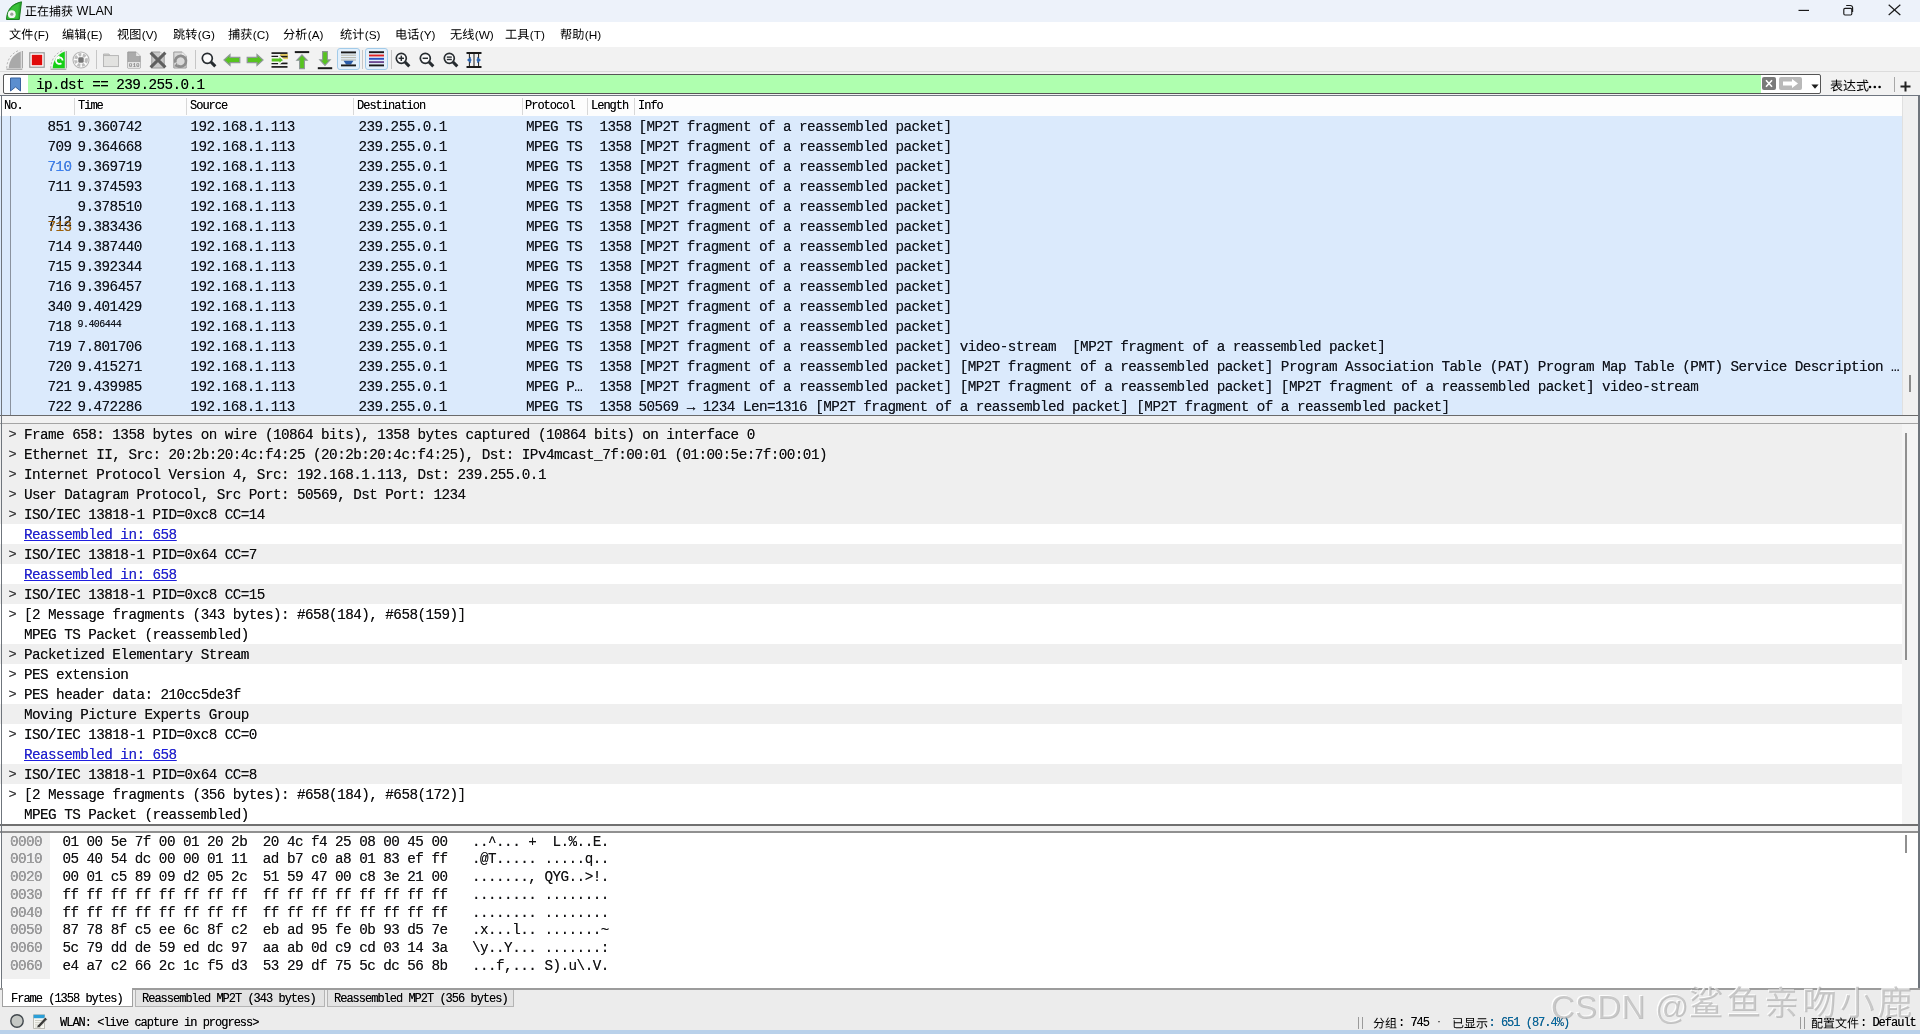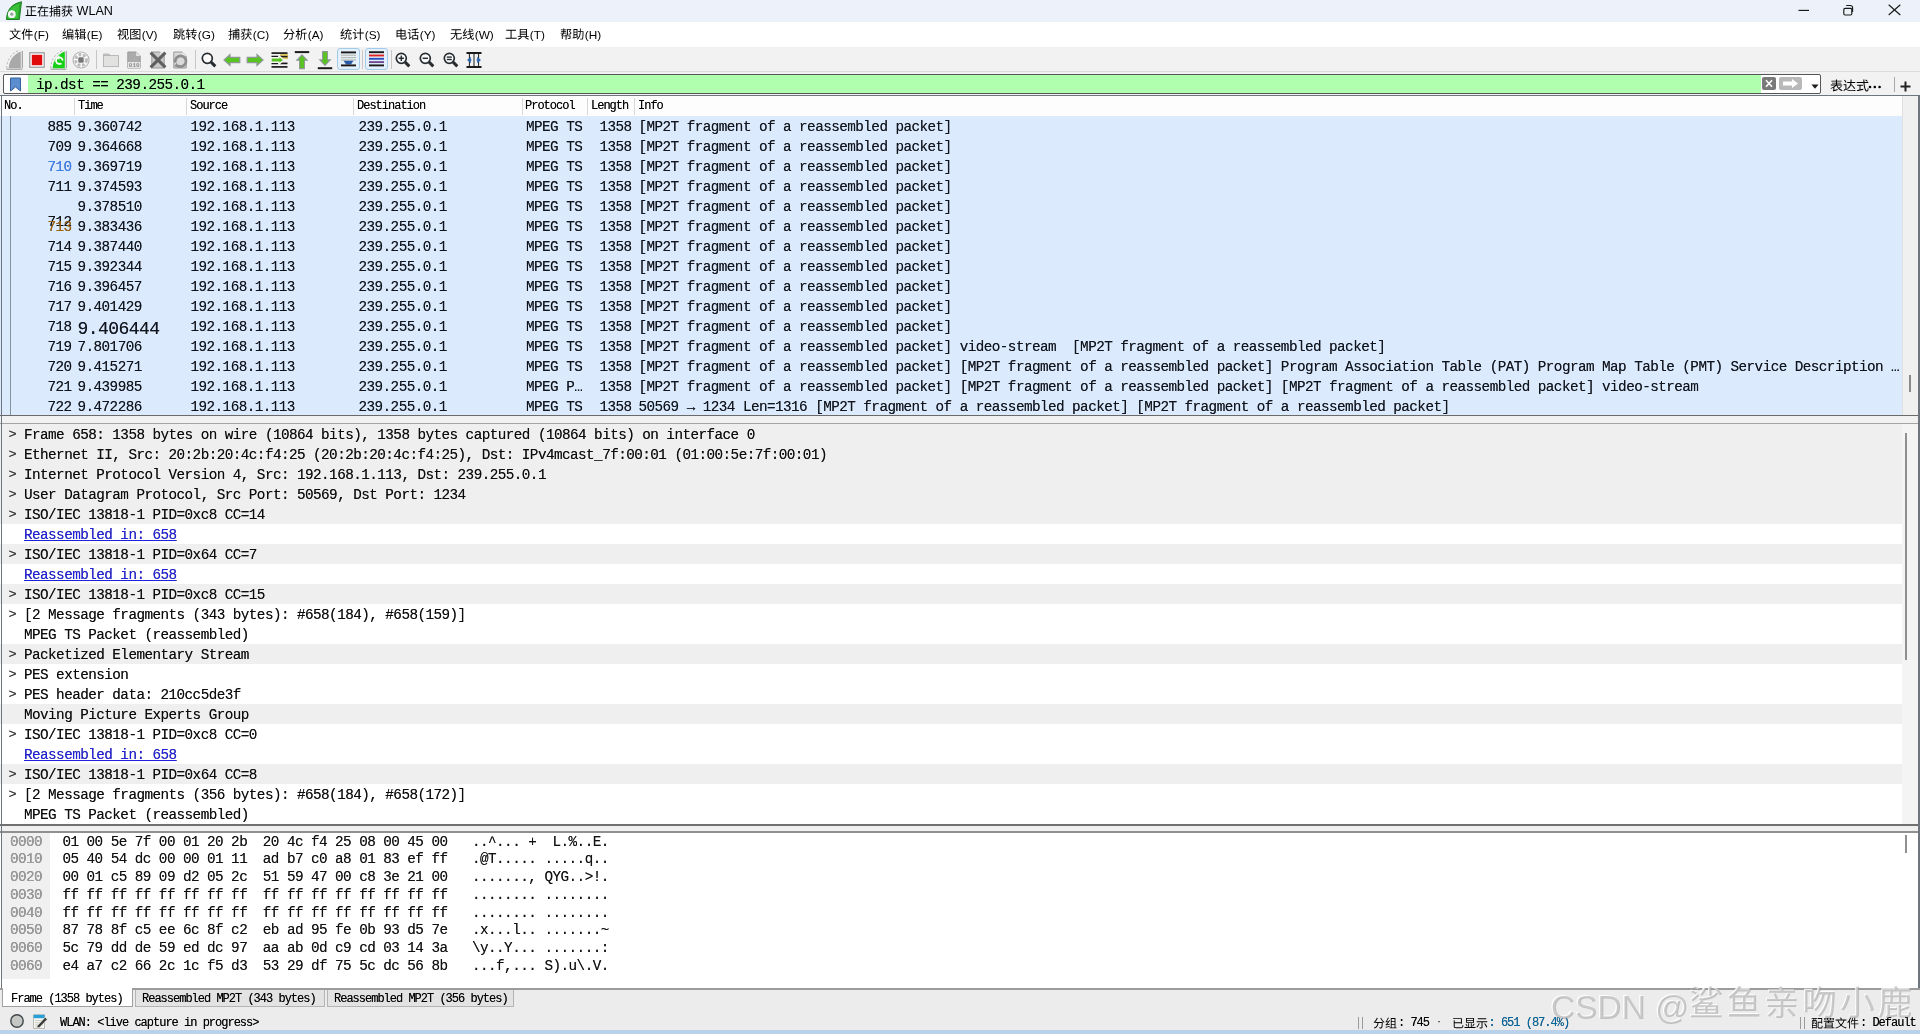--- a/index.html
+++ b/index.html
@@ -327,21 +327,21 @@
 <span class="r mono" style="left:591px;top:99px;font-size:12px;letter-spacing:-1px;color:#000">Length</span>
 <span class="r mono" style="left:638px;top:99px;font-size:12px;letter-spacing:-1px;color:#000">Info</span>
 <div class="abs" style="left:73.5px;top:98px;width:1px;height:17px;background:#d8d8d8"></div>
 <div class="abs" style="left:186px;top:98px;width:1px;height:17px;background:#d8d8d8"></div>
 <div class="abs" style="left:353px;top:98px;width:1px;height:17px;background:#d8d8d8"></div>
 <div class="abs" style="left:521.5px;top:98px;width:1px;height:17px;background:#d8d8d8"></div>
 <div class="abs" style="left:587px;top:98px;width:1px;height:17px;background:#d8d8d8"></div>
 <div class="abs" style="left:634px;top:98px;width:1px;height:17px;background:#d8d8d8"></div>
 <div class="abs" style="left:0;top:116px;width:1902px;height:299px;background:#dbeafc;"></div>
 <div class="abs" style="left:10px;top:116px;width:1px;height:299px;background:#8a929e"></div>
-<span class="r mono" style="right:1848.5px;top:118.5px;font-size:14.3px;letter-spacing:-0.55px;color:#10141c">885</span>
+<span class="r mono" style="right:1848.5px;top:118.5px;font-size:14.3px;letter-spacing:-0.55px;color:#10141c">851</span>
 <span class="r mono" style="left:77.5px;top:118.5px;font-size:14.3px;letter-spacing:-0.55px;color:#10141c">9.360742</span>
 <span class="r mono" style="left:190.5px;top:118.5px;font-size:14.3px;letter-spacing:-0.55px;color:#10141c">192.168.1.113</span>
 <span class="r mono" style="left:358.5px;top:118.5px;font-size:14.3px;letter-spacing:-0.55px;color:#10141c">239.255.0.1</span>
 <span class="r mono" style="left:526px;top:118.5px;font-size:14.3px;letter-spacing:-0.55px;color:#10141c">MPEG TS</span>
 <span class="r mono" style="right:1288.5px;top:118.5px;font-size:14.3px;letter-spacing:-0.55px;color:#10141c">1358</span>
 <span class="r mono" style="left:638.5px;top:118.5px;font-size:14.3px;letter-spacing:-0.55px;color:#10141c">[MP2T fragment of a reassembled packet]</span>
 <span class="r mono" style="right:1848.5px;top:138.5px;font-size:14.3px;letter-spacing:-0.55px;color:#10141c">709</span>
 <span class="r mono" style="left:77.5px;top:138.5px;font-size:14.3px;letter-spacing:-0.55px;color:#10141c">9.364668</span>
 <span class="r mono" style="left:190.5px;top:138.5px;font-size:14.3px;letter-spacing:-0.55px;color:#10141c">192.168.1.113</span>
 <span class="r mono" style="left:358.5px;top:138.5px;font-size:14.3px;letter-spacing:-0.55px;color:#10141c">239.255.0.1</span>
@@ -390,29 +390,29 @@
 <span class="r mono" style="left:526px;top:258.5px;font-size:14.3px;letter-spacing:-0.55px;color:#10141c">MPEG TS</span>
 <span class="r mono" style="right:1288.5px;top:258.5px;font-size:14.3px;letter-spacing:-0.55px;color:#10141c">1358</span>
 <span class="r mono" style="left:638.5px;top:258.5px;font-size:14.3px;letter-spacing:-0.55px;color:#10141c">[MP2T fragment of a reassembled packet]</span>
 <span class="r mono" style="right:1848.5px;top:278.5px;font-size:14.3px;letter-spacing:-0.55px;color:#10141c">716</span>
 <span class="r mono" style="left:77.5px;top:278.5px;font-size:14.3px;letter-spacing:-0.55px;color:#10141c">9.396457</span>
 <span class="r mono" style="left:190.5px;top:278.5px;font-size:14.3px;letter-spacing:-0.55px;color:#10141c">192.168.1.113</span>
 <span class="r mono" style="left:358.5px;top:278.5px;font-size:14.3px;letter-spacing:-0.55px;color:#10141c">239.255.0.1</span>
 <span class="r mono" style="left:526px;top:278.5px;font-size:14.3px;letter-spacing:-0.55px;color:#10141c">MPEG TS</span>
 <span class="r mono" style="right:1288.5px;top:278.5px;font-size:14.3px;letter-spacing:-0.55px;color:#10141c">1358</span>
 <span class="r mono" style="left:638.5px;top:278.5px;font-size:14.3px;letter-spacing:-0.55px;color:#10141c">[MP2T fragment of a reassembled packet]</span>
-<span class="r mono" style="right:1848.5px;top:298.5px;font-size:14.3px;letter-spacing:-0.55px;color:#10141c">717</span>
+<span class="r mono" style="right:1848.5px;top:298.5px;font-size:14.3px;letter-spacing:-0.55px;color:#10141c">340</span>
 <span class="r mono" style="left:77.5px;top:298.5px;font-size:14.3px;letter-spacing:-0.55px;color:#10141c">9.401429</span>
 <span class="r mono" style="left:190.5px;top:298.5px;font-size:14.3px;letter-spacing:-0.55px;color:#10141c">192.168.1.113</span>
 <span class="r mono" style="left:358.5px;top:298.5px;font-size:14.3px;letter-spacing:-0.55px;color:#10141c">239.255.0.1</span>
 <span class="r mono" style="left:526px;top:298.5px;font-size:14.3px;letter-spacing:-0.55px;color:#10141c">MPEG TS</span>
 <span class="r mono" style="right:1288.5px;top:298.5px;font-size:14.3px;letter-spacing:-0.55px;color:#10141c">1358</span>
 <span class="r mono" style="left:638.5px;top:298.5px;font-size:14.3px;letter-spacing:-0.55px;color:#10141c">[MP2T fragment of a reassembled packet]</span>
 <span class="r mono" style="right:1848.5px;top:318.5px;font-size:14.3px;letter-spacing:-0.55px;color:#10141c">718</span>
-<span class="r mono" style="left:77.5px;top:318.5px;font-size:18px;letter-spacing:-0.55px;color:#10141c">9.406444</span>
+<span class="r mono" style="left:77.5px;top:318.5px;font-size:10px;letter-spacing:-0.55px;color:#10141c">9.406444</span>
 <span class="r mono" style="left:190.5px;top:318.5px;font-size:14.3px;letter-spacing:-0.55px;color:#10141c">192.168.1.113</span>
 <span class="r mono" style="left:358.5px;top:318.5px;font-size:14.3px;letter-spacing:-0.55px;color:#10141c">239.255.0.1</span>
 <span class="r mono" style="left:526px;top:318.5px;font-size:14.3px;letter-spacing:-0.55px;color:#10141c">MPEG TS</span>
 <span class="r mono" style="right:1288.5px;top:318.5px;font-size:14.3px;letter-spacing:-0.55px;color:#10141c">1358</span>
 <span class="r mono" style="left:638.5px;top:318.5px;font-size:14.3px;letter-spacing:-0.55px;color:#10141c">[MP2T fragment of a reassembled packet]</span>
 <span class="r mono" style="right:1848.5px;top:338.5px;font-size:14.3px;letter-spacing:-0.55px;color:#10141c">719</span>
 <span class="r mono" style="left:77.5px;top:338.5px;font-size:14.3px;letter-spacing:-0.55px;color:#10141c">7.801706</span>
 <span class="r mono" style="left:190.5px;top:338.5px;font-size:14.3px;letter-spacing:-0.55px;color:#10141c">192.168.1.113</span>
 <span class="r mono" style="left:358.5px;top:338.5px;font-size:14.3px;letter-spacing:-0.55px;color:#10141c">239.255.0.1</span>
 <span class="r mono" style="left:526px;top:338.5px;font-size:14.3px;letter-spacing:-0.55px;color:#10141c">MPEG TS</span>

